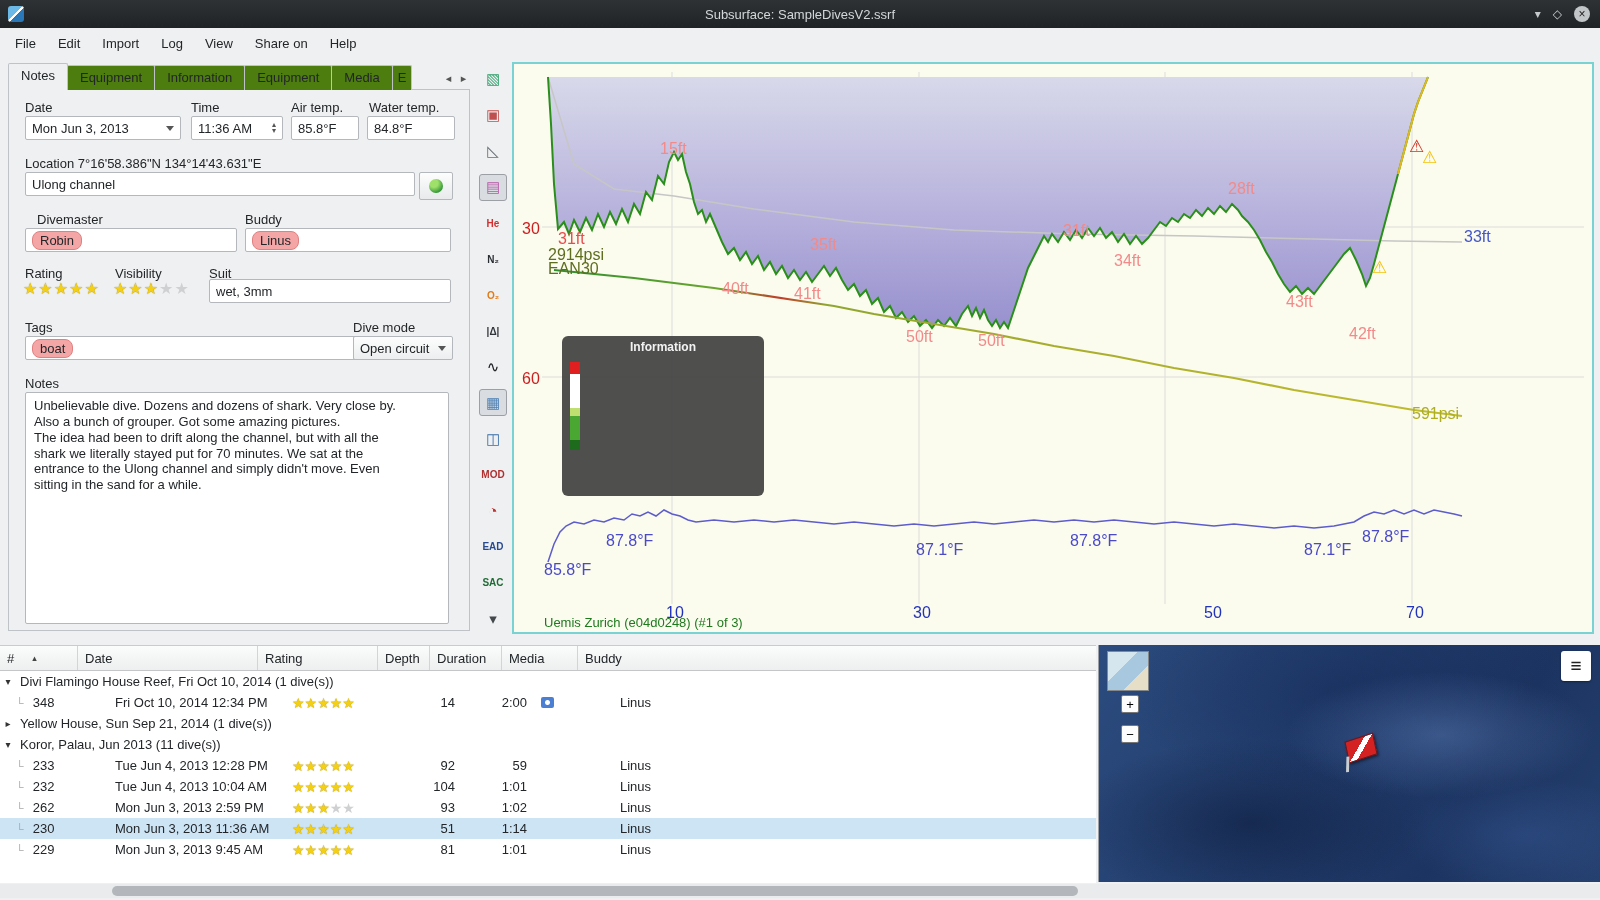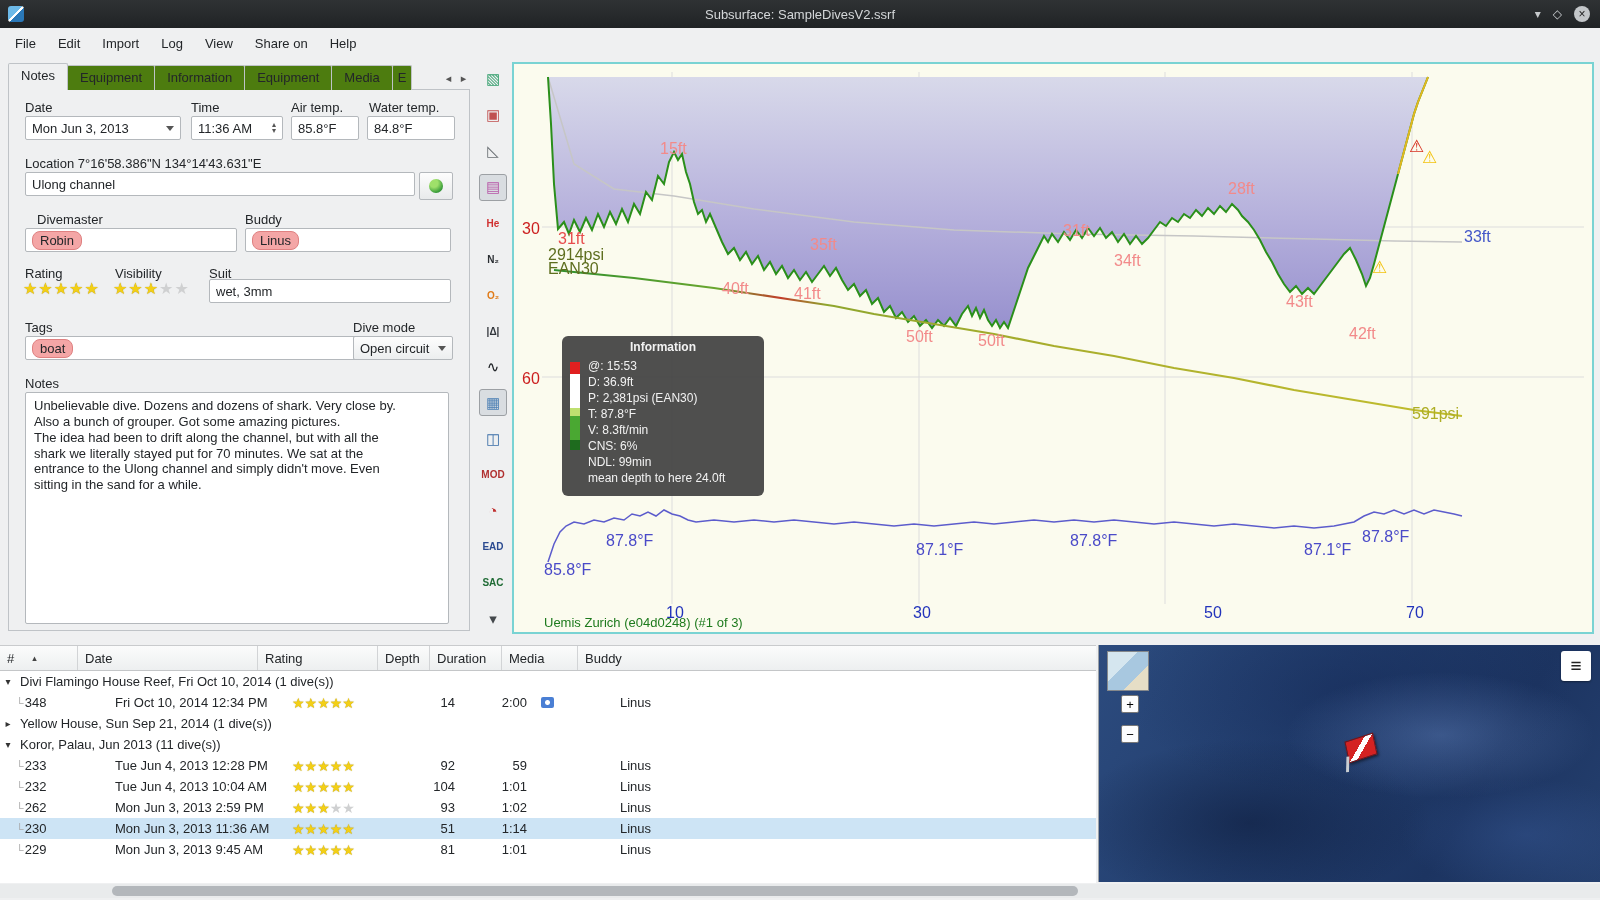--- a/index.html
+++ b/index.html
@@ -88,21 +88,21 @@
   .sort{margin-left:18px;font-size:9px;color:#444;}
   .h-num{width:78px;}.h-date{width:180px;}.h-rating{width:120px;}
   .h-depth{width:52px;}.h-dur{width:72px;}.h-media{width:76px;}.h-buddy{flex:1;border-right:none;}
   .dl-row{display:flex;align-items:center;height:21px;}
   .dl-row.sel{background:#cde4f5;}
   .tri{width:16px;text-align:center;font-size:10px;color:#333;}
   .tlabel{padding-left:4px;}
   .c{box-sizing:border-box;display:flex;align-items:center;height:21px;}
   .c-num{width:78px;}
   .branch{margin-left:16px;color:#a8a8a8;font-size:11px;}
-  .c-num span:last-child{margin-left:1px;text-align:right;}
+  .c-num span:last-child{margin-left:9px;text-align:right;}
   .c-date{width:180px;padding-left:7px;margin-left:30px;}
   .c-rating{width:120px;padding-left:4px;}
   .c-depth{width:52px;justify-content:flex-end;padding-right:5px;}
   .c-dur{width:72px;justify-content:flex-end;padding-right:5px;}
   .c-media{width:76px;padding-left:9px;}
   .c-buddy{flex:1;padding-left:12px;}
   .row-stars{display:flex;gap:0;font-size:14px;line-height:14px;}
   .media-dot{width:13px;height:11px;border-radius:2px;
     background:radial-gradient(circle at 50% 50%,#fff 0 2px,#4a7fd4 3px);}
 
@@ -351,30 +351,20 @@
 
     <div class="pi-tooltip">
       <div class="tt-title">Information</div>
       <div class="tt-strip">
         <i style="background:#e02020;height:12px"></i>
         <i style="background:#ffffff;height:34px"></i>
         <i style="background:#bfe070;height:8px"></i>
         <i style="background:#4aa832;height:24px"></i>
         <i style="background:#1e6b1e;height:10px"></i>
       </div>
-      <div class="tt-lines">
-          <div>@: 15:53</div>
-          <div>D: 36.9ft</div>
-          <div>P: 2,381psi (EAN30)</div>
-          <div>T: 87.8°F</div>
-          <div>V: 8.3ft/min</div>
-          <div>CNS: 6%</div>
-          <div>NDL: 99min</div>
-          <div>mean depth to here 24.0ft</div>
-        </div>
     </div>
 
     <div class="device-label">Uemis Zurich (e04d0248) (#1 of 3)</div>
   </div>
 
   <div class="divelist">
     <div class="dl-header">
         <span class="hc h-num">#<span class="sort">▴</span></span>
         <span class="hc h-date">Date</span>
         <span class="hc h-rating">Rating</span>

